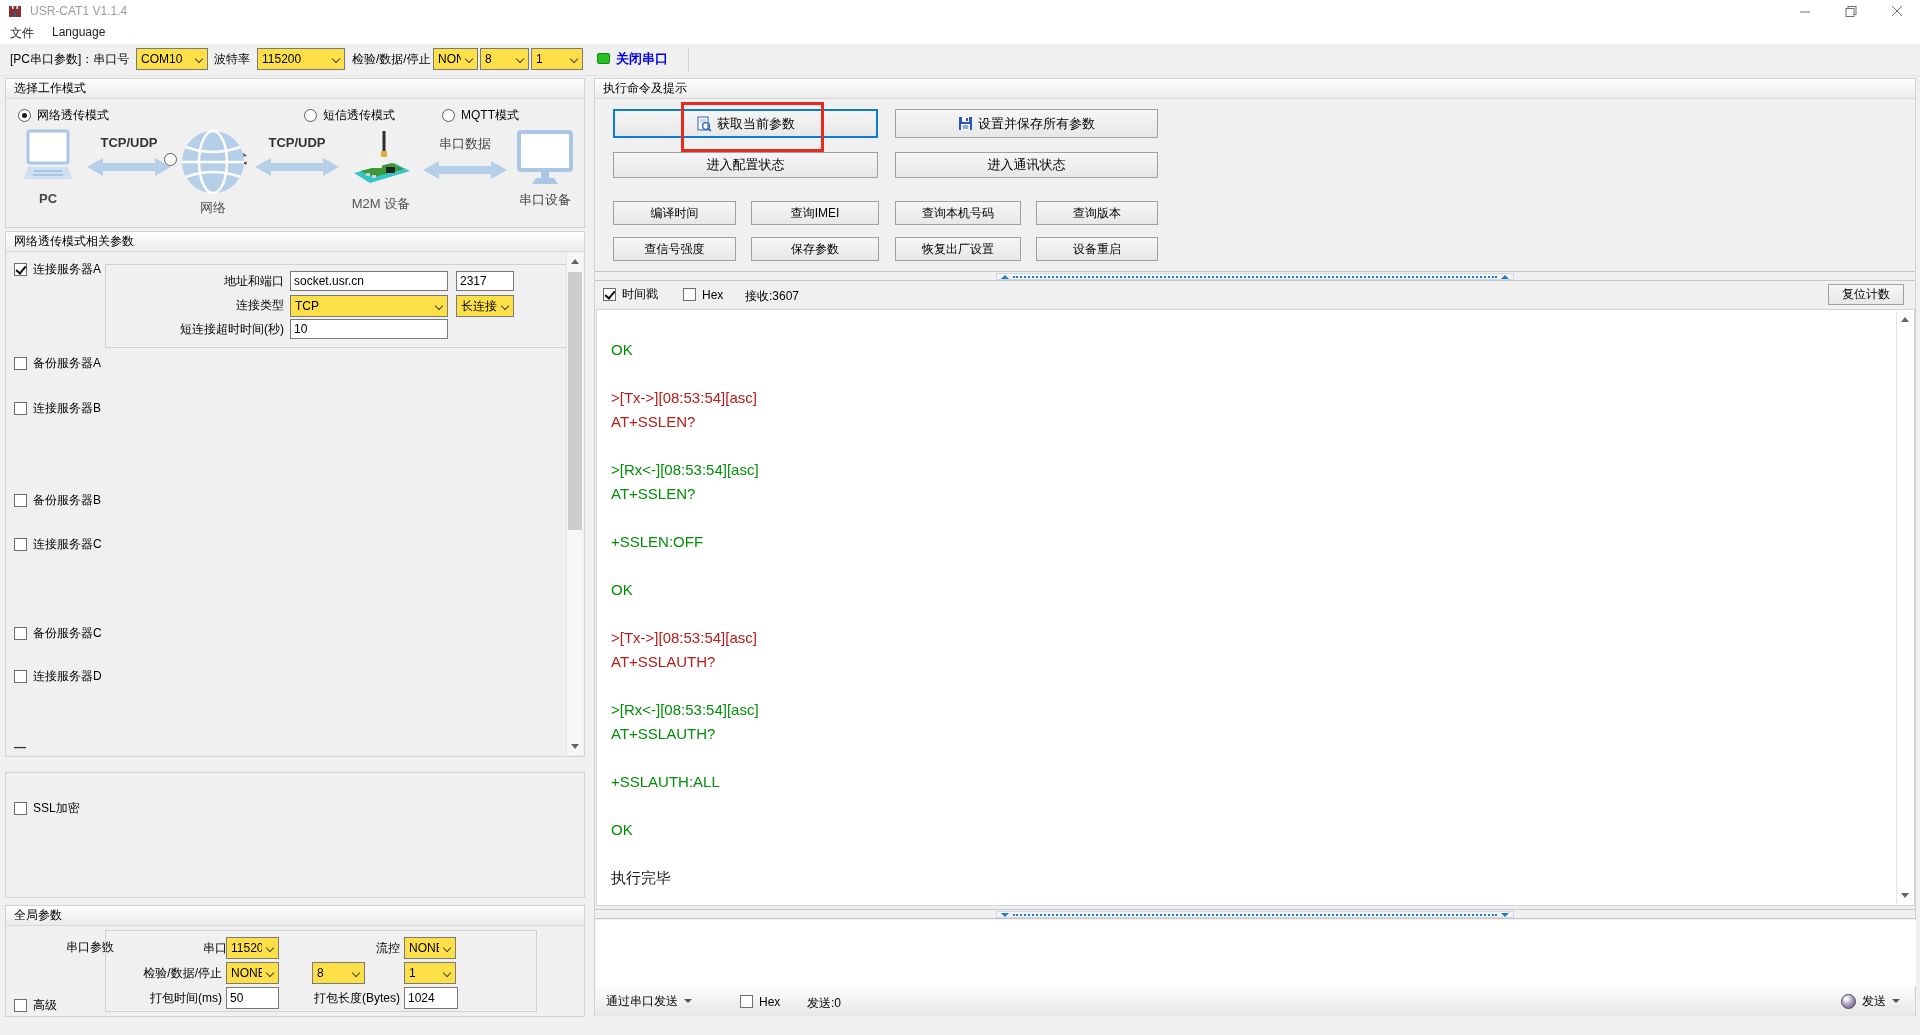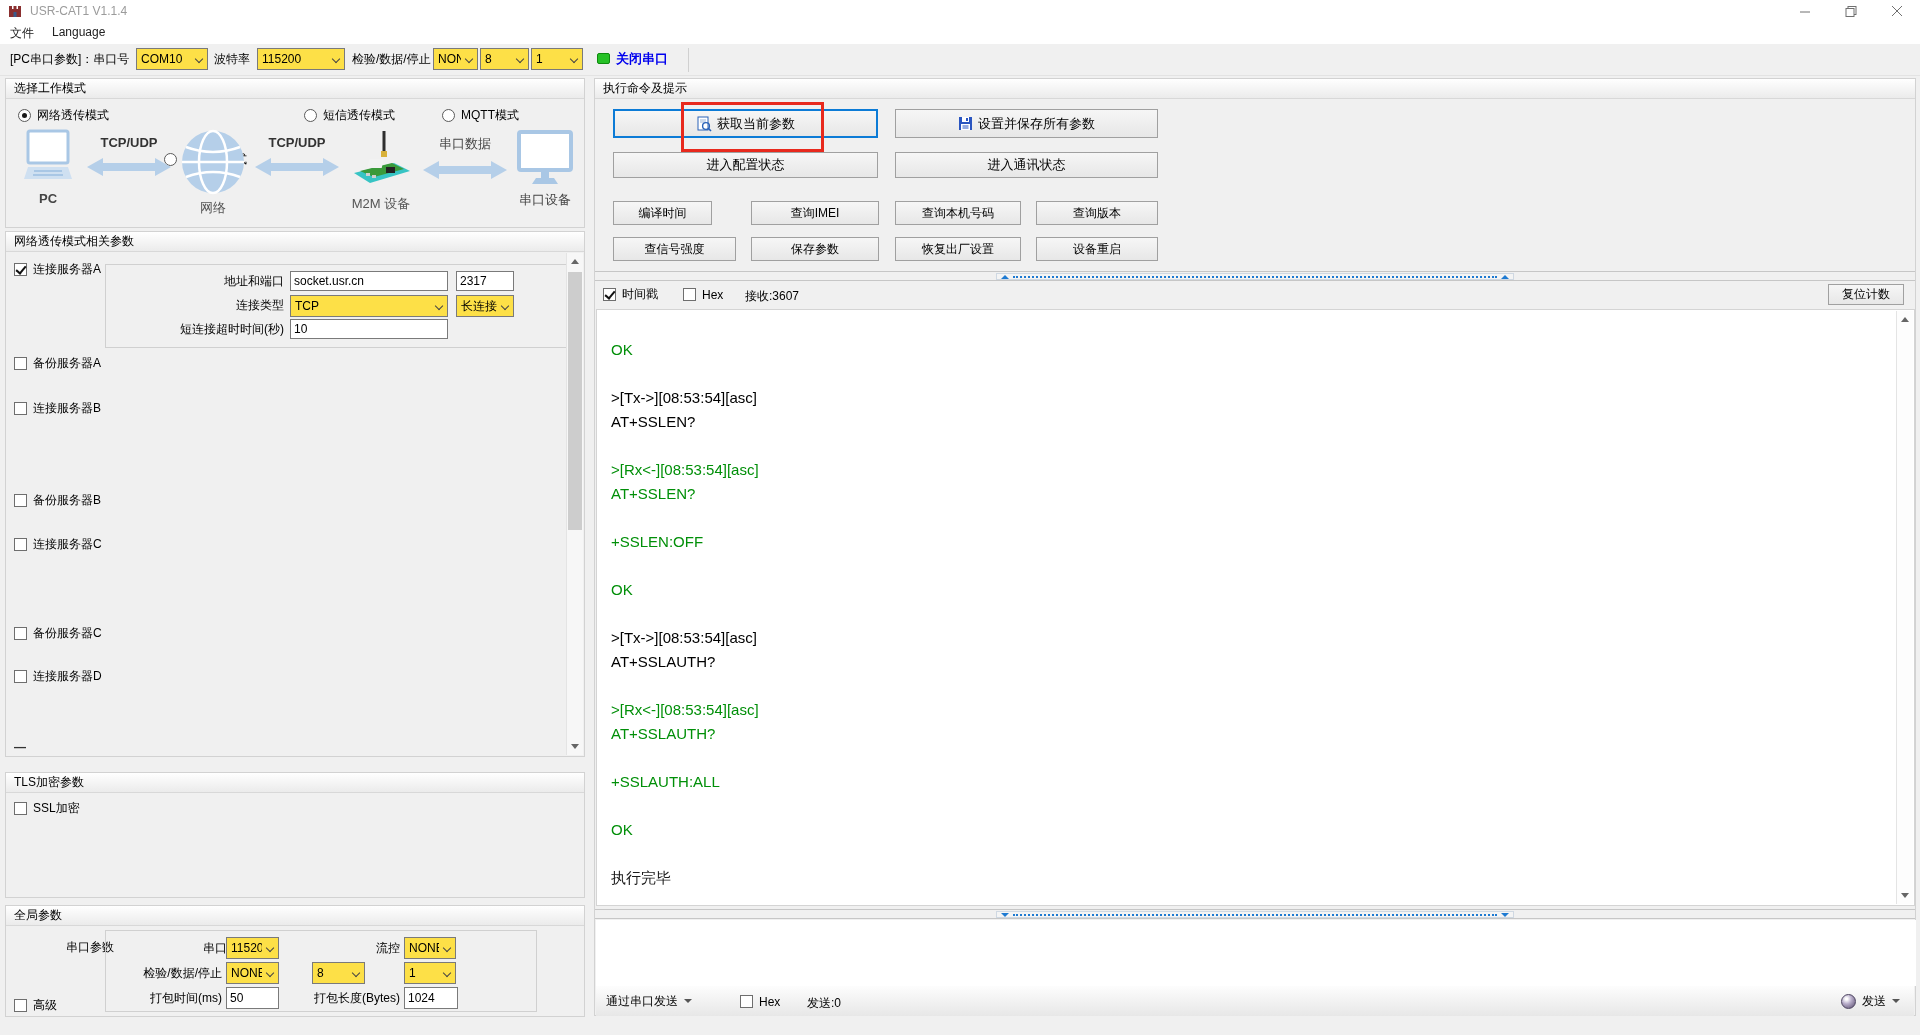--- a/index.html
+++ b/index.html
@@ -69,21 +69,21 @@
   .splitter { position:absolute; left:0; right:0; height:10px; background:#f0f0f0;
     border-top:1px solid #c6c6c6; border-bottom:1px solid #c6c6c6; }
   .split-handle { position:absolute; top:1px; height:7px; background:#f4f4f4; border:1px solid #cfd8e2; }
   .split-dots { position:absolute; left:16px; right:16px; top:2px; border-top:2px dotted #1e7ad2; }
   .tri-up-b { position:absolute; top:1px; width:0; height:0; border-left:4px solid transparent; border-right:4px solid transparent; border-bottom:4px solid #1e7ad2; }
   .tri-dn-b { position:absolute; top:1px; width:0; height:0; border-left:4px solid transparent; border-right:4px solid transparent; border-top:4px solid #1e7ad2; }
 
   .logbox { position:absolute; background:#fff; border:1px solid #d4d4d4; overflow:hidden; }
   .logline { height:24px; line-height:24px; font-size:15px; white-space:pre; }
   .logline.green { color:#008f08; }
-  .logline.blue  { color:#000000; }
+  .logline.blue  { color:#b91c1c; }
   .logline.black { color:#1a1a1a; }
 
   .annotate-red { position:absolute; border:3px solid #e8291d; background:transparent; z-index:5; }
 
   .sendbar { position:absolute; left:1px; right:1px; height:30px; background:linear-gradient(#fdfdfd,#e7e7e7); }
   .flat-dd { position:absolute; display:flex; align-items:center; gap:6px; height:30px; color:#000; }
   .dd-tri { width:0; height:0; border-left:4px solid transparent; border-right:4px solid transparent; border-top:4px solid #555; }
   .send-ball { width:15px; height:15px; border-radius:50%;
     background:radial-gradient(circle at 35% 30%, #ffffff 8%, #b9aecb 40%, #5e5272 95%); border:1px solid #4c4460; }
 
@@ -299,21 +299,20 @@
           <span class="tri-up-g"></span>
         </div>
       <div class="sb-thumb" style="top:19px; height:258px;"></div>
       <div class="sb-arrow" style="bottom:0; top:auto;">
           <span class="tri-dn-g"></span>
         </div>
     </div>
   </div>
 
   <div class="group" style="left:5px; top:772px; width:580px; height:126px;">
-    <div class="group-hdr">TLS加密参数</div>
     <div class="ck-item" style="left:8px; top:28px;">
       <span class="cb"></span>
         <span>SSL加密</span>
     </div>
   </div>
 
   <div class="group" style="left:5px; top:905px; width:580px; height:112px;">
     <div class="group-hdr">全局参数</div>
     <span style="position:absolute; left:60px; top:33px;">串口参数</span>
 
@@ -381,21 +380,21 @@
     </div>
     <div class="annotate-red" style="left:86px; top:23px; width:143px; height:50px;"></div>
 
     <div class="btn" style="left:18px; top:73px; width:265px; height:26px;">
       <span>进入配置状态</span>
     </div>
     <div class="btn" style="left:300px; top:73px; width:263px; height:26px;">
       <span>进入通讯状态</span>
     </div>
 
-    <div class="btn btn-sm" style="left:18px; top:122px; width:99px; height:24px;">
+    <div class="btn btn-sm" style="left:18px; top:122px; width:123px; height:24px;">
         <span>编译时间</span>
       </div>
     <div class="btn btn-sm" style="left:156px; top:122px; width:128px; height:24px;">
         <span>查询IMEI</span>
       </div>
     <div class="btn btn-sm" style="left:300px; top:122px; width:126px; height:24px;">
         <span>查询本机号码</span>
       </div>
     <div class="btn btn-sm" style="left:441px; top:122px; width:122px; height:24px;">
         <span>查询版本</span>

